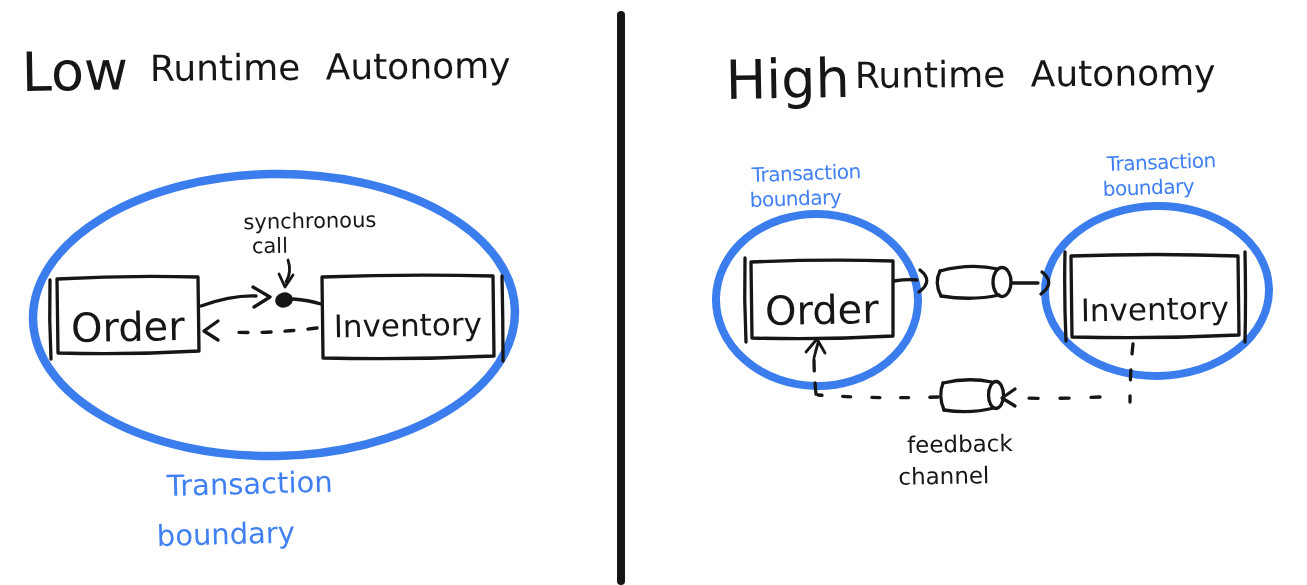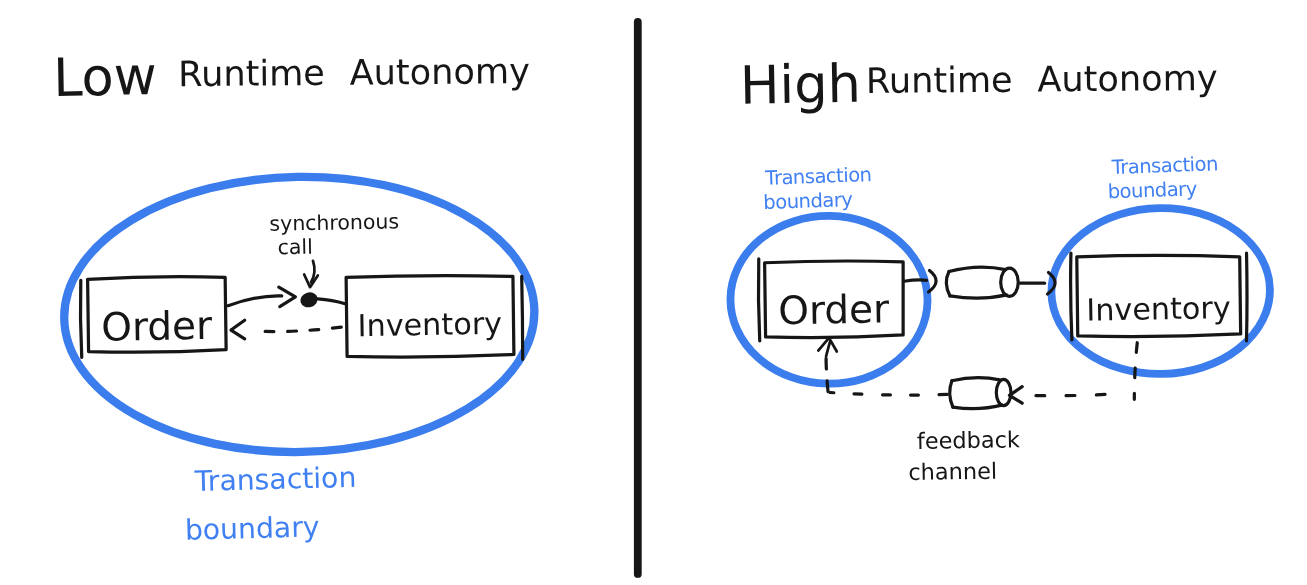--- a/index.html
+++ b/index.html
@@ -13,21 +13,20 @@
     margin: 0;
     background: var(--background);
     font-family: "DejaVu Sans", sans-serif;
   }
   .canvas {
     position: relative;
     width: 1307px;
     height: 585px;
     background: var(--background);
     overflow: hidden;
-    padding-left: 32px;
   }
   svg { display: block; width: 100%; height: 100%; }
 
   .ink {
     fill: none;
     stroke: var(--ink);
     stroke-width: 3.3;
     stroke-linecap: round;
     stroke-linejoin: round;
   }

